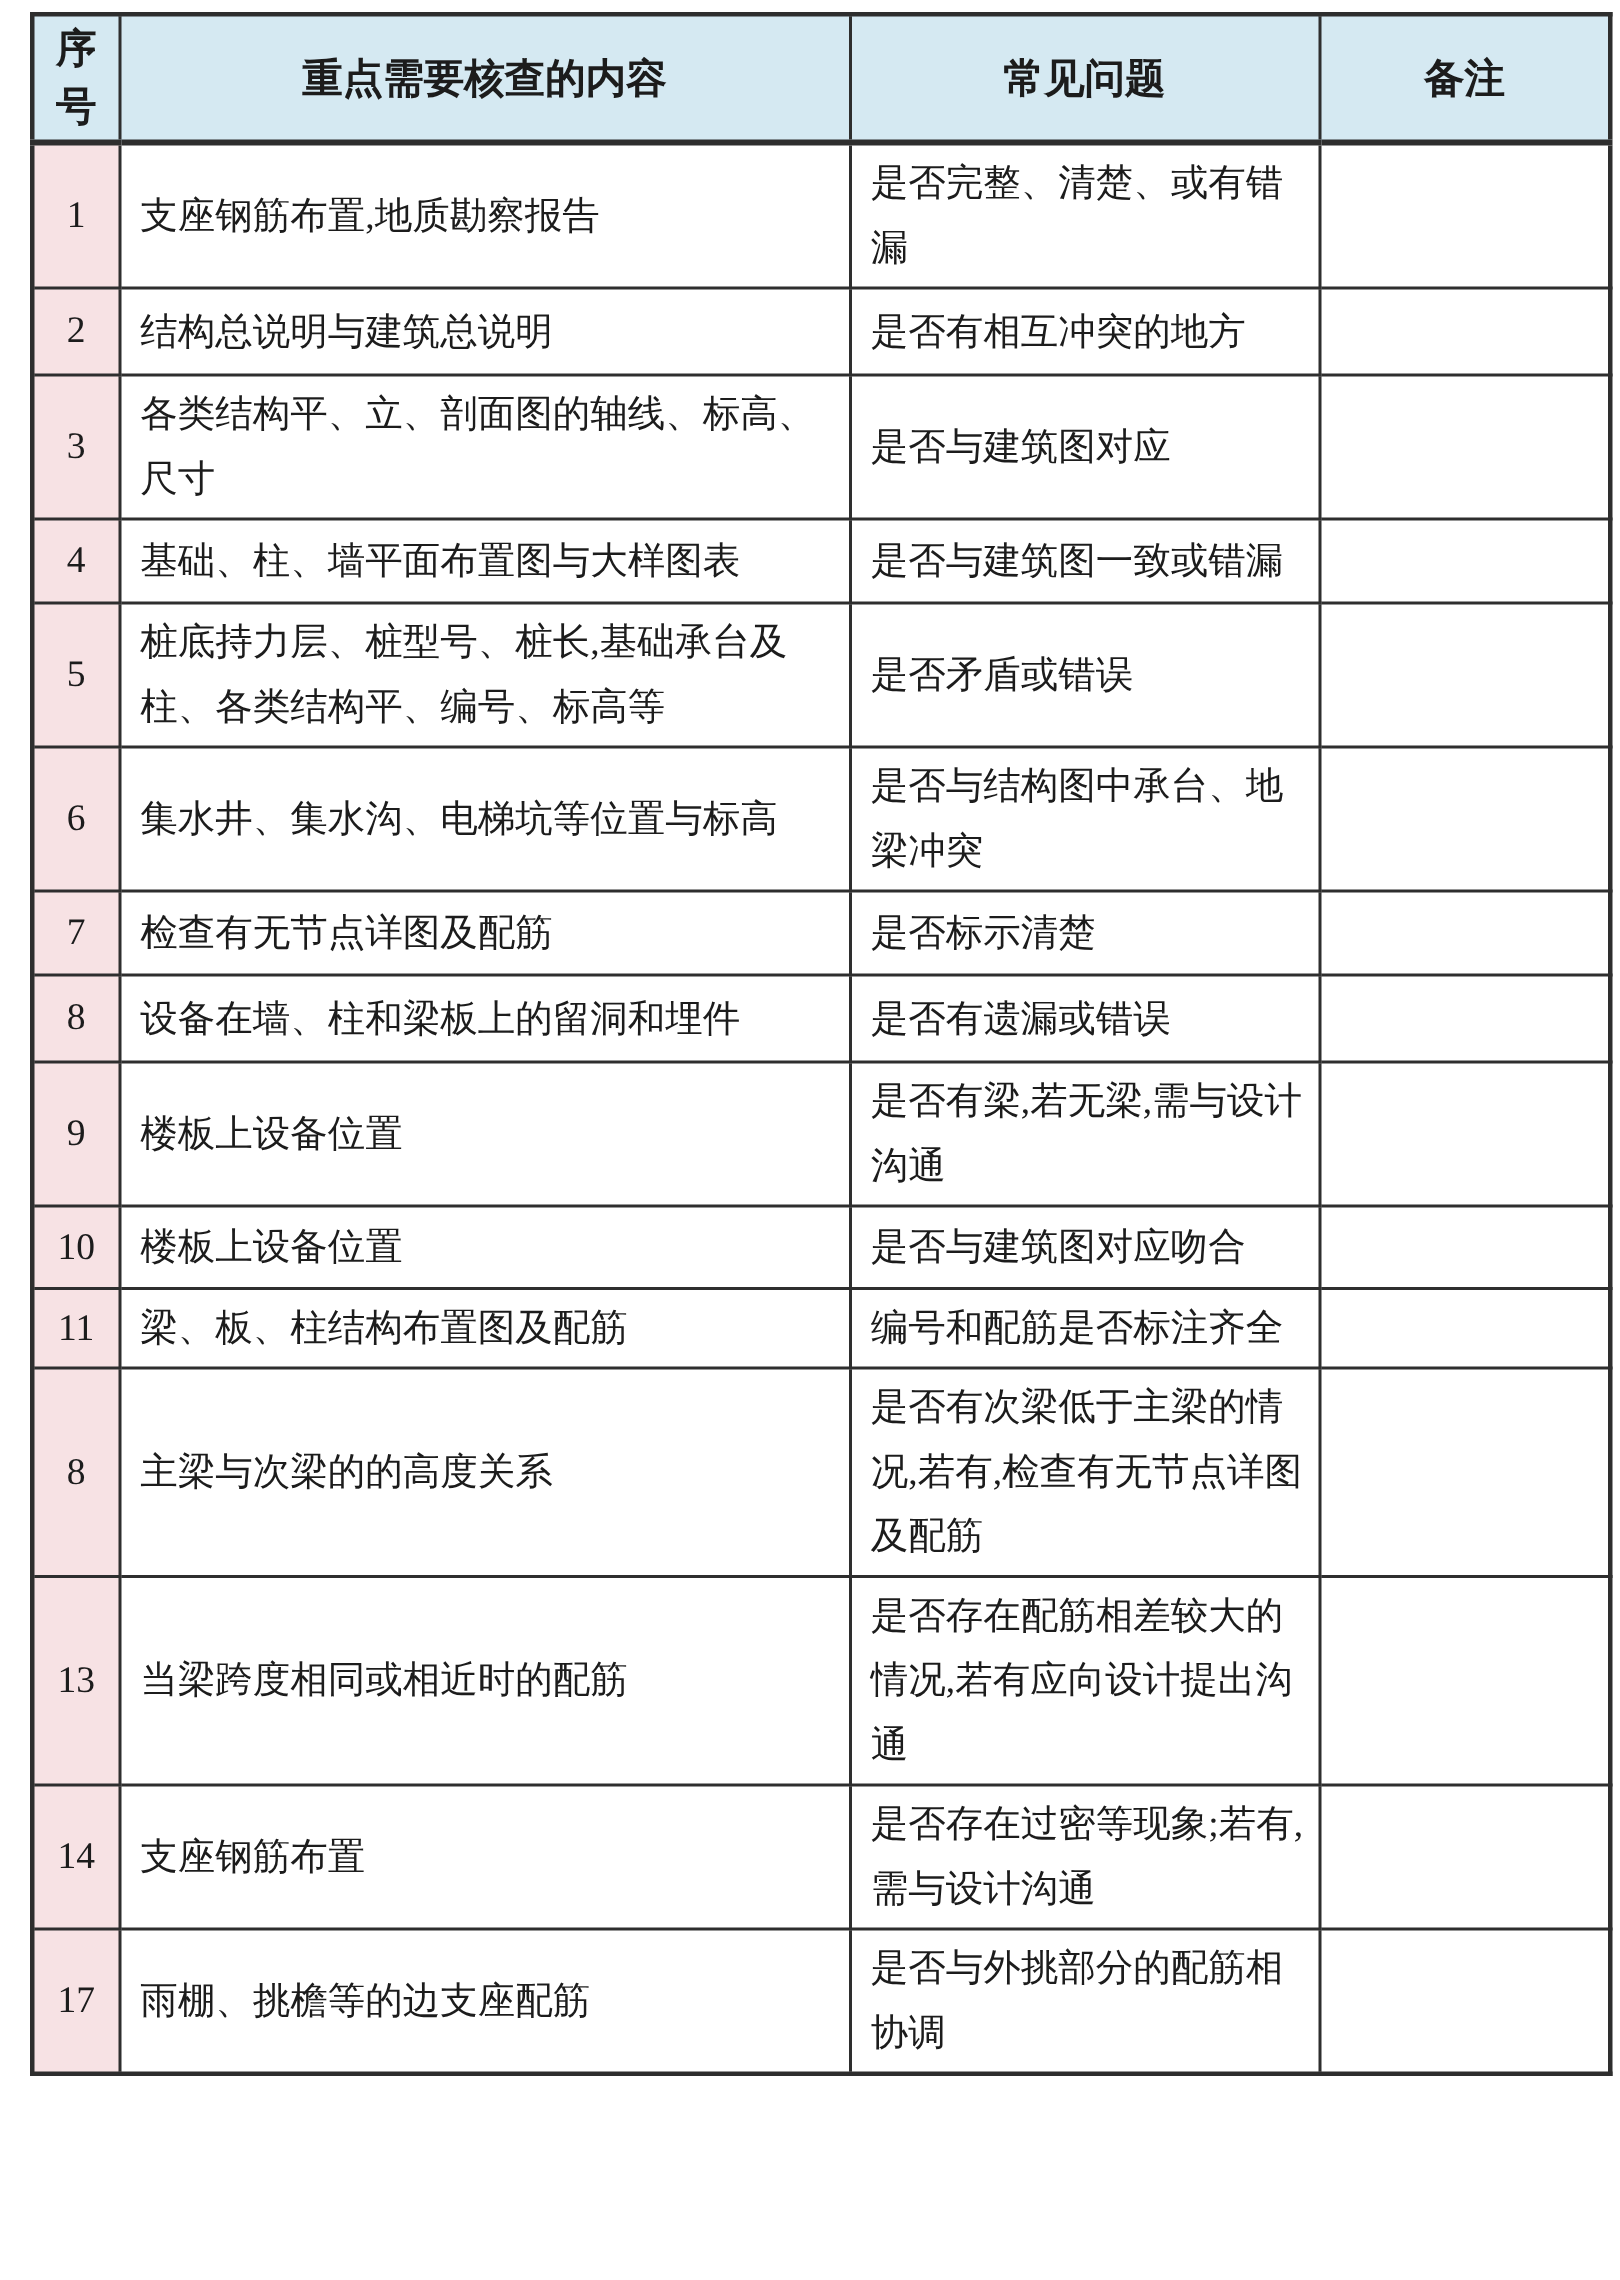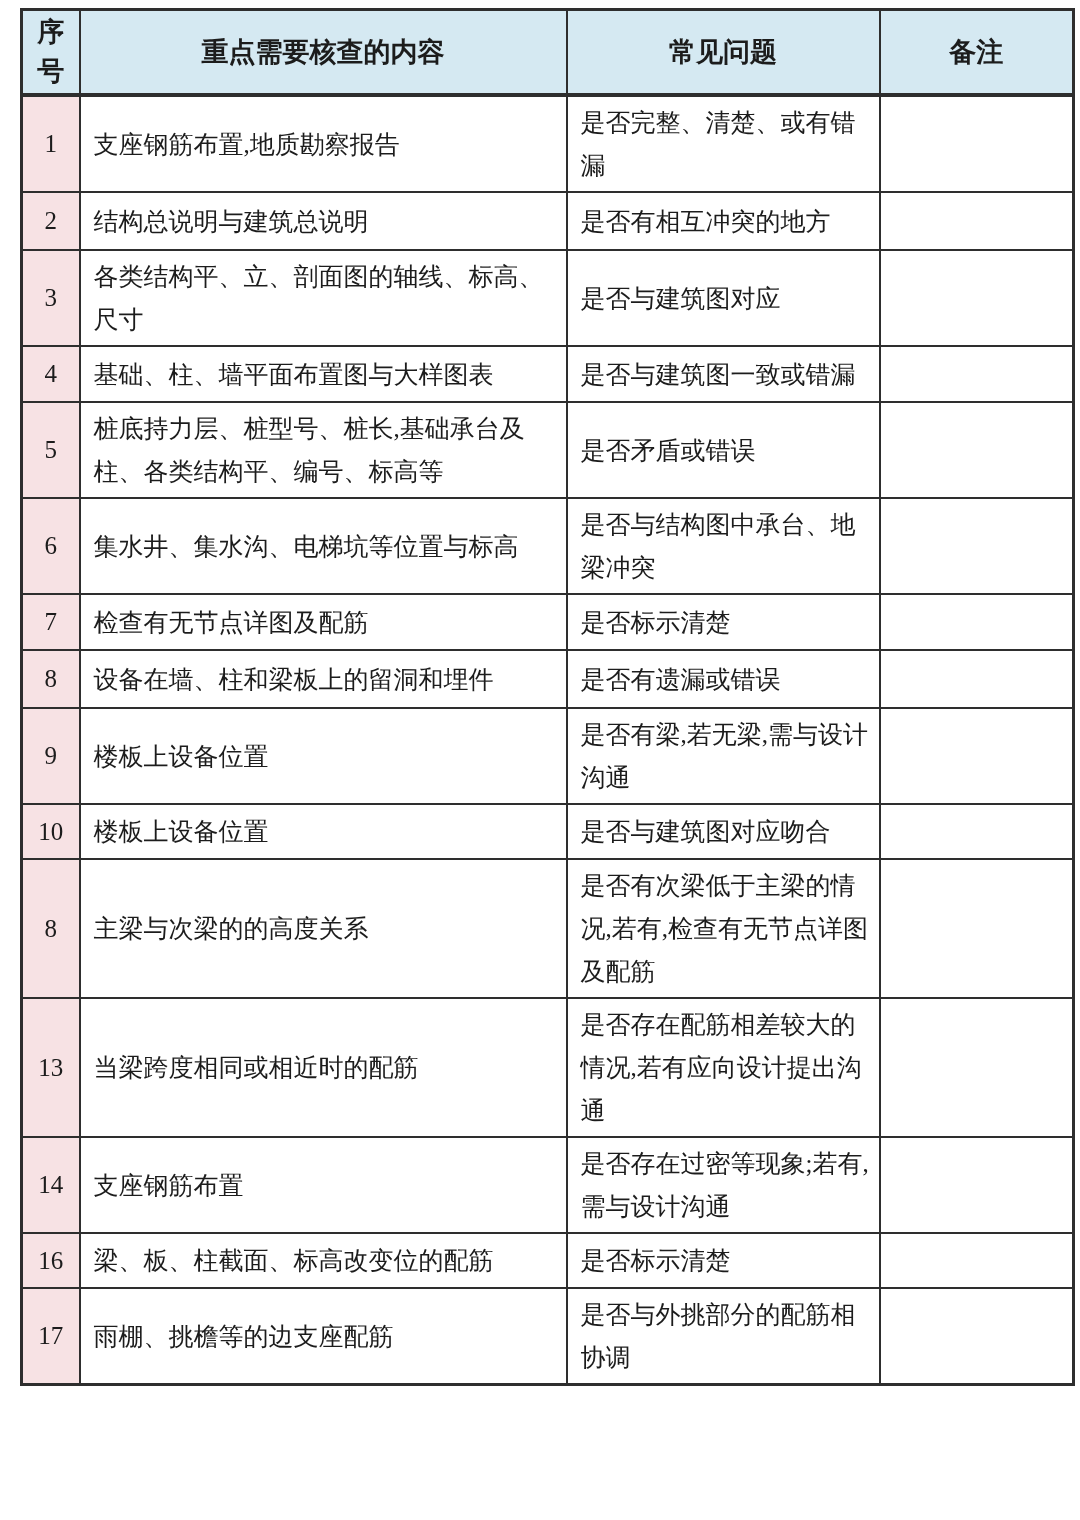--- a/index.html
+++ b/index.html
@@ -132,44 +132,44 @@
         <td class="content">楼板上设备位置</td>
         <td class="problem">是否有梁,若无梁,需与设计沟通</td>
         <td class="note"></td>
       </tr>
       <tr style="height:55px">
         <td class="num">10</td>
         <td class="content">楼板上设备位置</td>
         <td class="problem">是否与建筑图对应吻合</td>
         <td class="note"></td>
       </tr>
+      <tr style="height:50px">
+        <td class="num">11</td>
+        <td class="content">梁、板、柱结构布置图及配筋</td>
+        <td class="problem">编号和配筋是否标注齐全</td>
+        <td class="note"></td>
+      </tr>
       <tr style="height:126px">
         <td class="num">8</td>
         <td class="content">主梁与次梁的的高度关系</td>
         <td class="problem">是否有次梁低于主梁的情况,若有,检查有无节点详图及配筋</td>
         <td class="note"></td>
       </tr>
       <tr style="height:95px">
         <td class="num">13</td>
         <td class="content">当梁跨度相同或相近时的配筋</td>
         <td class="problem">是否存在配筋相差较大的情况,若有应向设计提出沟通</td>
         <td class="note"></td>
       </tr>
       <tr style="height:92px">
         <td class="num">14</td>
         <td class="content">支座钢筋布置</td>
         <td class="problem">是否存在过密等现象;若有,需与设计沟通</td>
         <td class="note"></td>
       </tr>
-      <tr style="height:55px">
-        <td class="num">16</td>
-        <td class="content">梁、板、柱截面、标高改变位的配筋</td>
-        <td class="problem">是否标示清楚</td>
-        <td class="note"></td>
-      </tr>
       <tr style="height:92px">
         <td class="num">17</td>
         <td class="content">雨棚、挑檐等的边支座配筋</td>
         <td class="problem">是否与外挑部分的配筋相协调</td>
         <td class="note"></td>
       </tr>
 
     </tbody>
   </table>
 </div>

